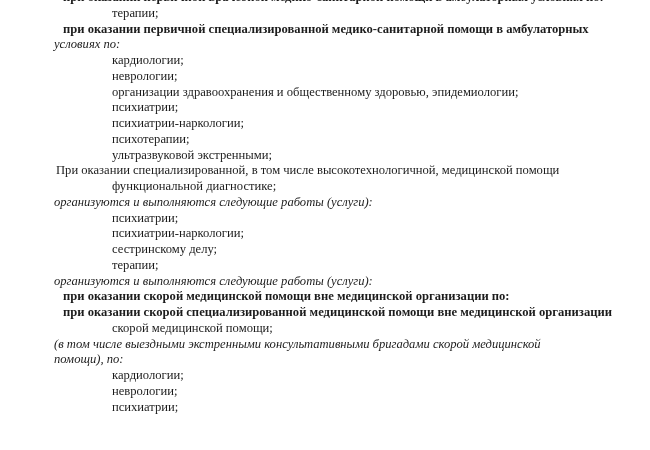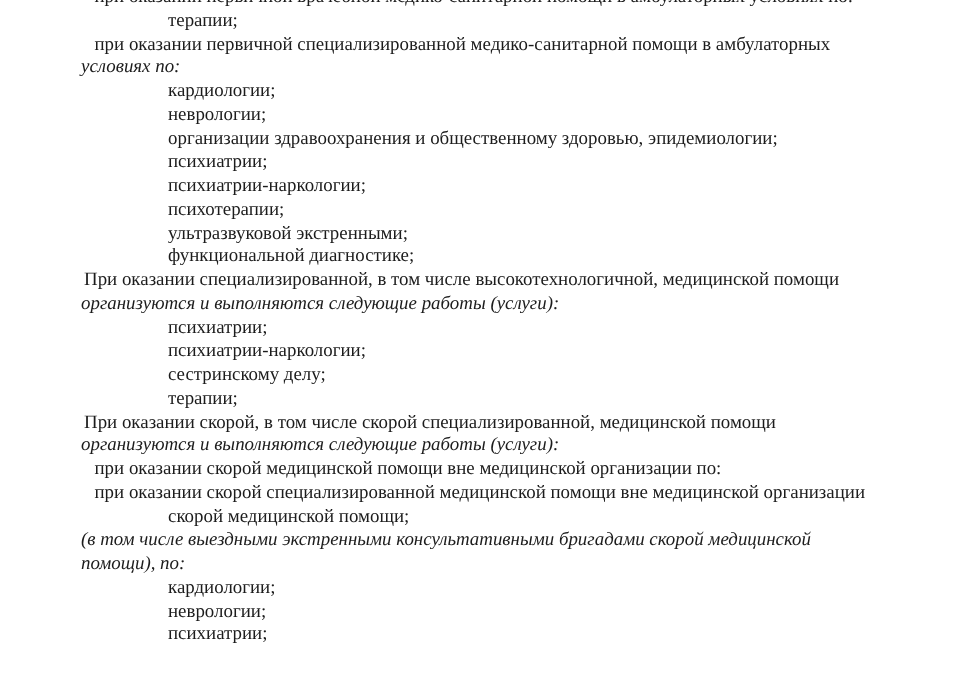--- a/index.html
+++ b/index.html
@@ -23,46 +23,45 @@
     line-height: 15.75px;
     color: #1c1c1c;
     -webkit-font-smoothing: antialiased;
   }
   .ln {
     white-space: nowrap;
   }
   
   .ln.m { padding-left: 54px; font-style: italic; }
   .ln.p { padding-left: 56px; }
-  .ln.s { padding-left: 63px; }
+  .ln.s { padding-left: 63px; font-weight: bold; }
   .ln.i { padding-left: 112px; }
 </style>
 </head>
 <body>
 
 <div class="page">
   <div class="ln s">при оказании первичной врачебной медико-санитарной помощи в амбулаторных условиях по:</div>
   <div class="ln i">терапии;</div>
   <div class="ln s">при оказании первичной специализированной медико-санитарной помощи в амбулаторных</div>
   <div class="ln m">условиях по:</div>
   <div class="ln i">кардиологии;</div>
   <div class="ln i">неврологии;</div>
   <div class="ln i">организации здравоохранения и общественному здоровью, эпидемиологии;</div>
   <div class="ln i">психиатрии;</div>
   <div class="ln i">психиатрии-наркологии;</div>
   <div class="ln i">психотерапии;</div>
   <div class="ln i">ультразвуковой экстренными;</div>
+  <div class="ln p">При оказании специализированной, в том числе высокотехнологичной, медицинской помощи</div>
   <div class="ln i">функциональной диагностике;</div>
-  <div class="ln p">При оказании специализированной, в том числе высокотехнологичной, медицинской помощи</div>
   <div class="ln m">организуются и выполняются следующие работы (услуги):</div>
   <div class="ln i">психиатрии;</div>
   <div class="ln i">психиатрии-наркологии;</div>
   <div class="ln i">сестринскому делу;</div>
   <div class="ln i">терапии;</div>
-  <div class="ln p">При оказании скорой, в том числе скорой специализированной, медицинской помощи</div>
   <div class="ln m">организуются и выполняются следующие работы (услуги):</div>
   <div class="ln s">при оказании скорой медицинской помощи вне медицинской организации по:</div>
   <div class="ln s">при оказании скорой специализированной медицинской помощи вне медицинской организации</div>
   <div class="ln i">скорой медицинской помощи;</div>
   <div class="ln m">(в том числе выездными экстренными консультативными бригадами скорой медицинской</div>
   <div class="ln m">помощи), по:</div>
   <div class="ln i">кардиологии;</div>
   <div class="ln i">неврологии;</div>
   <div class="ln i">психиатрии;</div>
 </div>

